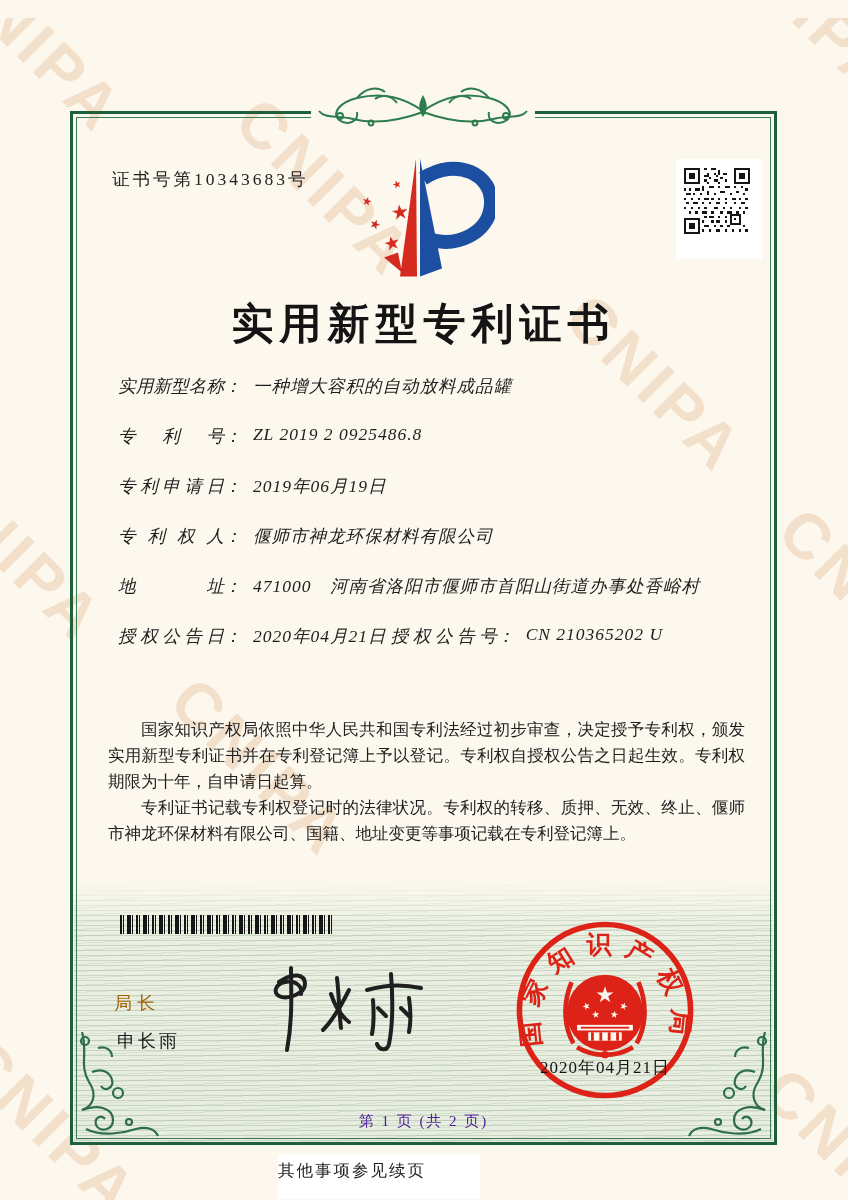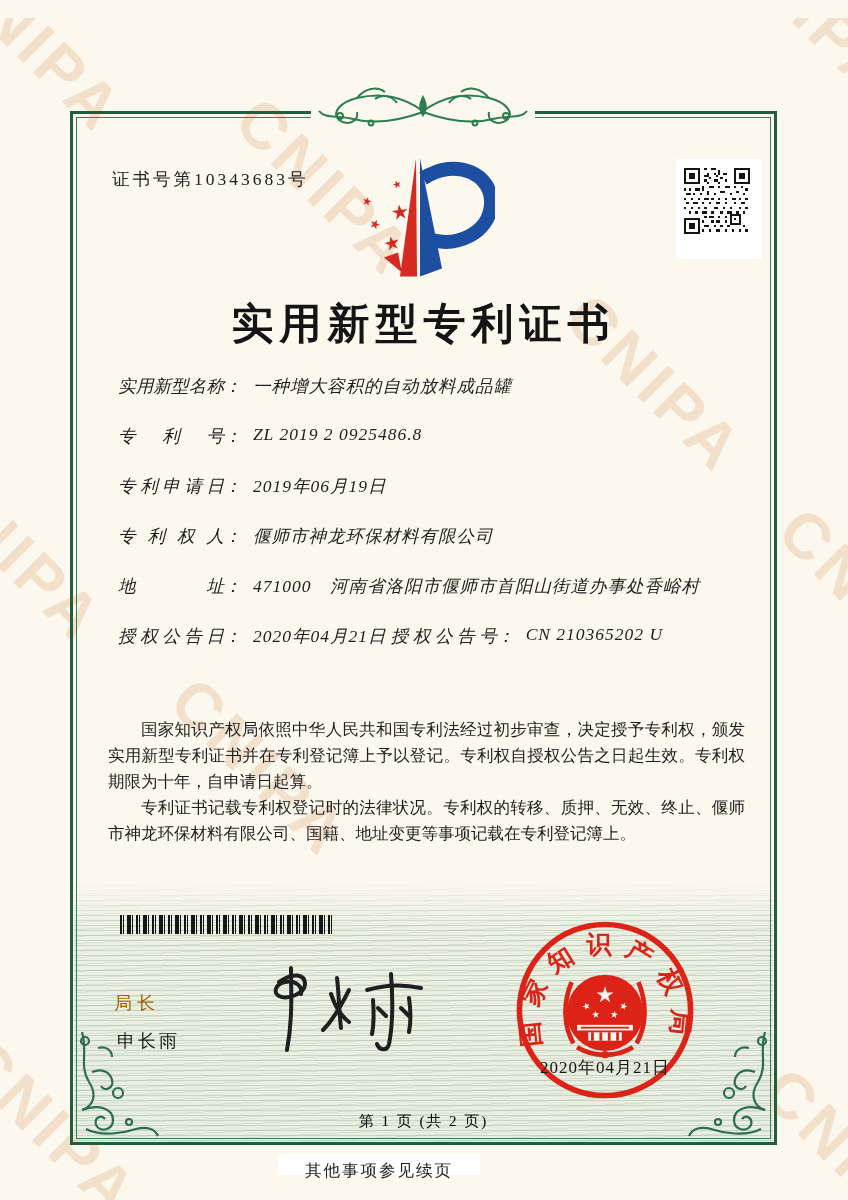--- a/index.html
+++ b/index.html
@@ -62,23 +62,23 @@
 
   .sig-title{position:absolute;left:114px;top:973px;z-index:3;font-size:18px;letter-spacing:5px;color:#a16207;}
   .sig-name{position:absolute;left:117px;top:1011px;z-index:3;font-size:18px;letter-spacing:3px;color:#1b1b1b;}
   .signature{position:absolute;left:235px;top:942px;width:205px;height:102px;z-index:3;}
 
   .seal{position:absolute;left:512px;top:899px;width:186px;height:186px;z-index:5;}
   .seal-date{position:absolute;left:512px;top:1038px;width:186px;text-align:center;z-index:6;
              font-size:17px;letter-spacing:1px;color:#151515;}
 
   .page-num{position:absolute;left:70px;top:1094px;width:707px;text-align:center;z-index:3;
-            font-size:15px;letter-spacing:2px;color:#000000;}
-  .cont-box{position:absolute;left:278px;top:1136px;width:202px;height:21px;background:#ffffff;
-            z-index:3;text-align:center;line-height:33px;font-size:16.5px;letter-spacing:2px;color:#222;}
+            font-size:15px;letter-spacing:2px;color:#4c1d95;}
+  .cont-box{position:absolute;left:278px;top:1136px;width:202px;height:45px;background:#ffffff;
+            z-index:3;line-height:33px;font-size:16.5px;letter-spacing:2px;color:#222;}
 </style>
 </head>
 <body>
 
 
 
 <svg width="0" height="0" aria-hidden="true">
     <defs>
   <path id="st" d="M0,-1 L0.2245,-0.309 L0.9511,-0.309 L0.3633,0.118 L0.5878,0.809 L0,0.382 L-0.5878,0.809 L-0.3633,0.118 L-0.9511,-0.309 L-0.2245,-0.309 Z"></path>
 </defs>

